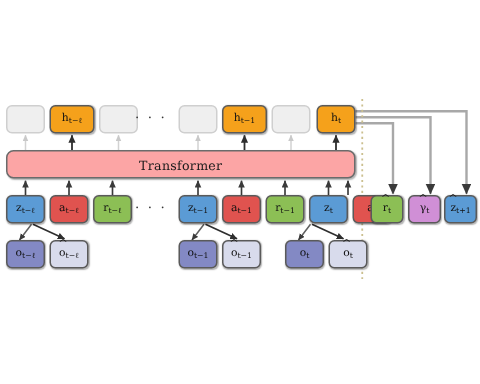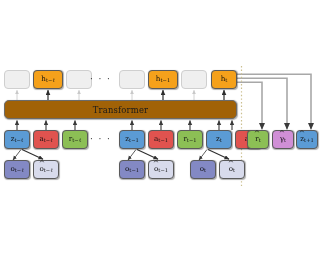--- a/index.html
+++ b/index.html
@@ -114,21 +114,21 @@
       <g stroke="#a8a8a8" stroke-width="1.6" marker-end="url(#ah)">
         <path d="M237,74.2 L311,74.2 L311,129.2"></path>
         <path d="M237,78.2 L287,78.2 L287,129.2"></path>
         <path d="M237,82.2 L262,82.2 L262,129.2"></path>
       </g>
 
       <line x1="241.5" y1="66" x2="241.5" y2="186" stroke="#cbbf8f" stroke-width="1.2" stroke-dasharray="1.4 2.2"></line>
     </g>
   </svg>
 
-  <div id="transformer" style="left: 4px; top: 100px; width: 233px; height: 19px; background: #a16207;">
+  <div id="transformer" style="left: 4px; top: 100px; width: 233px; height: 19px; background: #fca5a5;">
     <span>Transformer</span>
   </div>
 
   <div id="layer-hidden">
       <div class="node gray" style="left: 4px; top: 70px; width: 26px; height: 19px;"></div>
       <div class="node orange" style="left: 33px; top: 70px; width: 30px; height: 19px;">
         <span class="lbl"><span>h</span><sub>t−ℓ</sub></span>
       </div>
       <div class="node gray" style="left: 66px; top: 70px; width: 26px; height: 19px;"></div>
       <div class="node gray" style="left: 119px; top: 70px; width: 26px; height: 19px;"></div>

